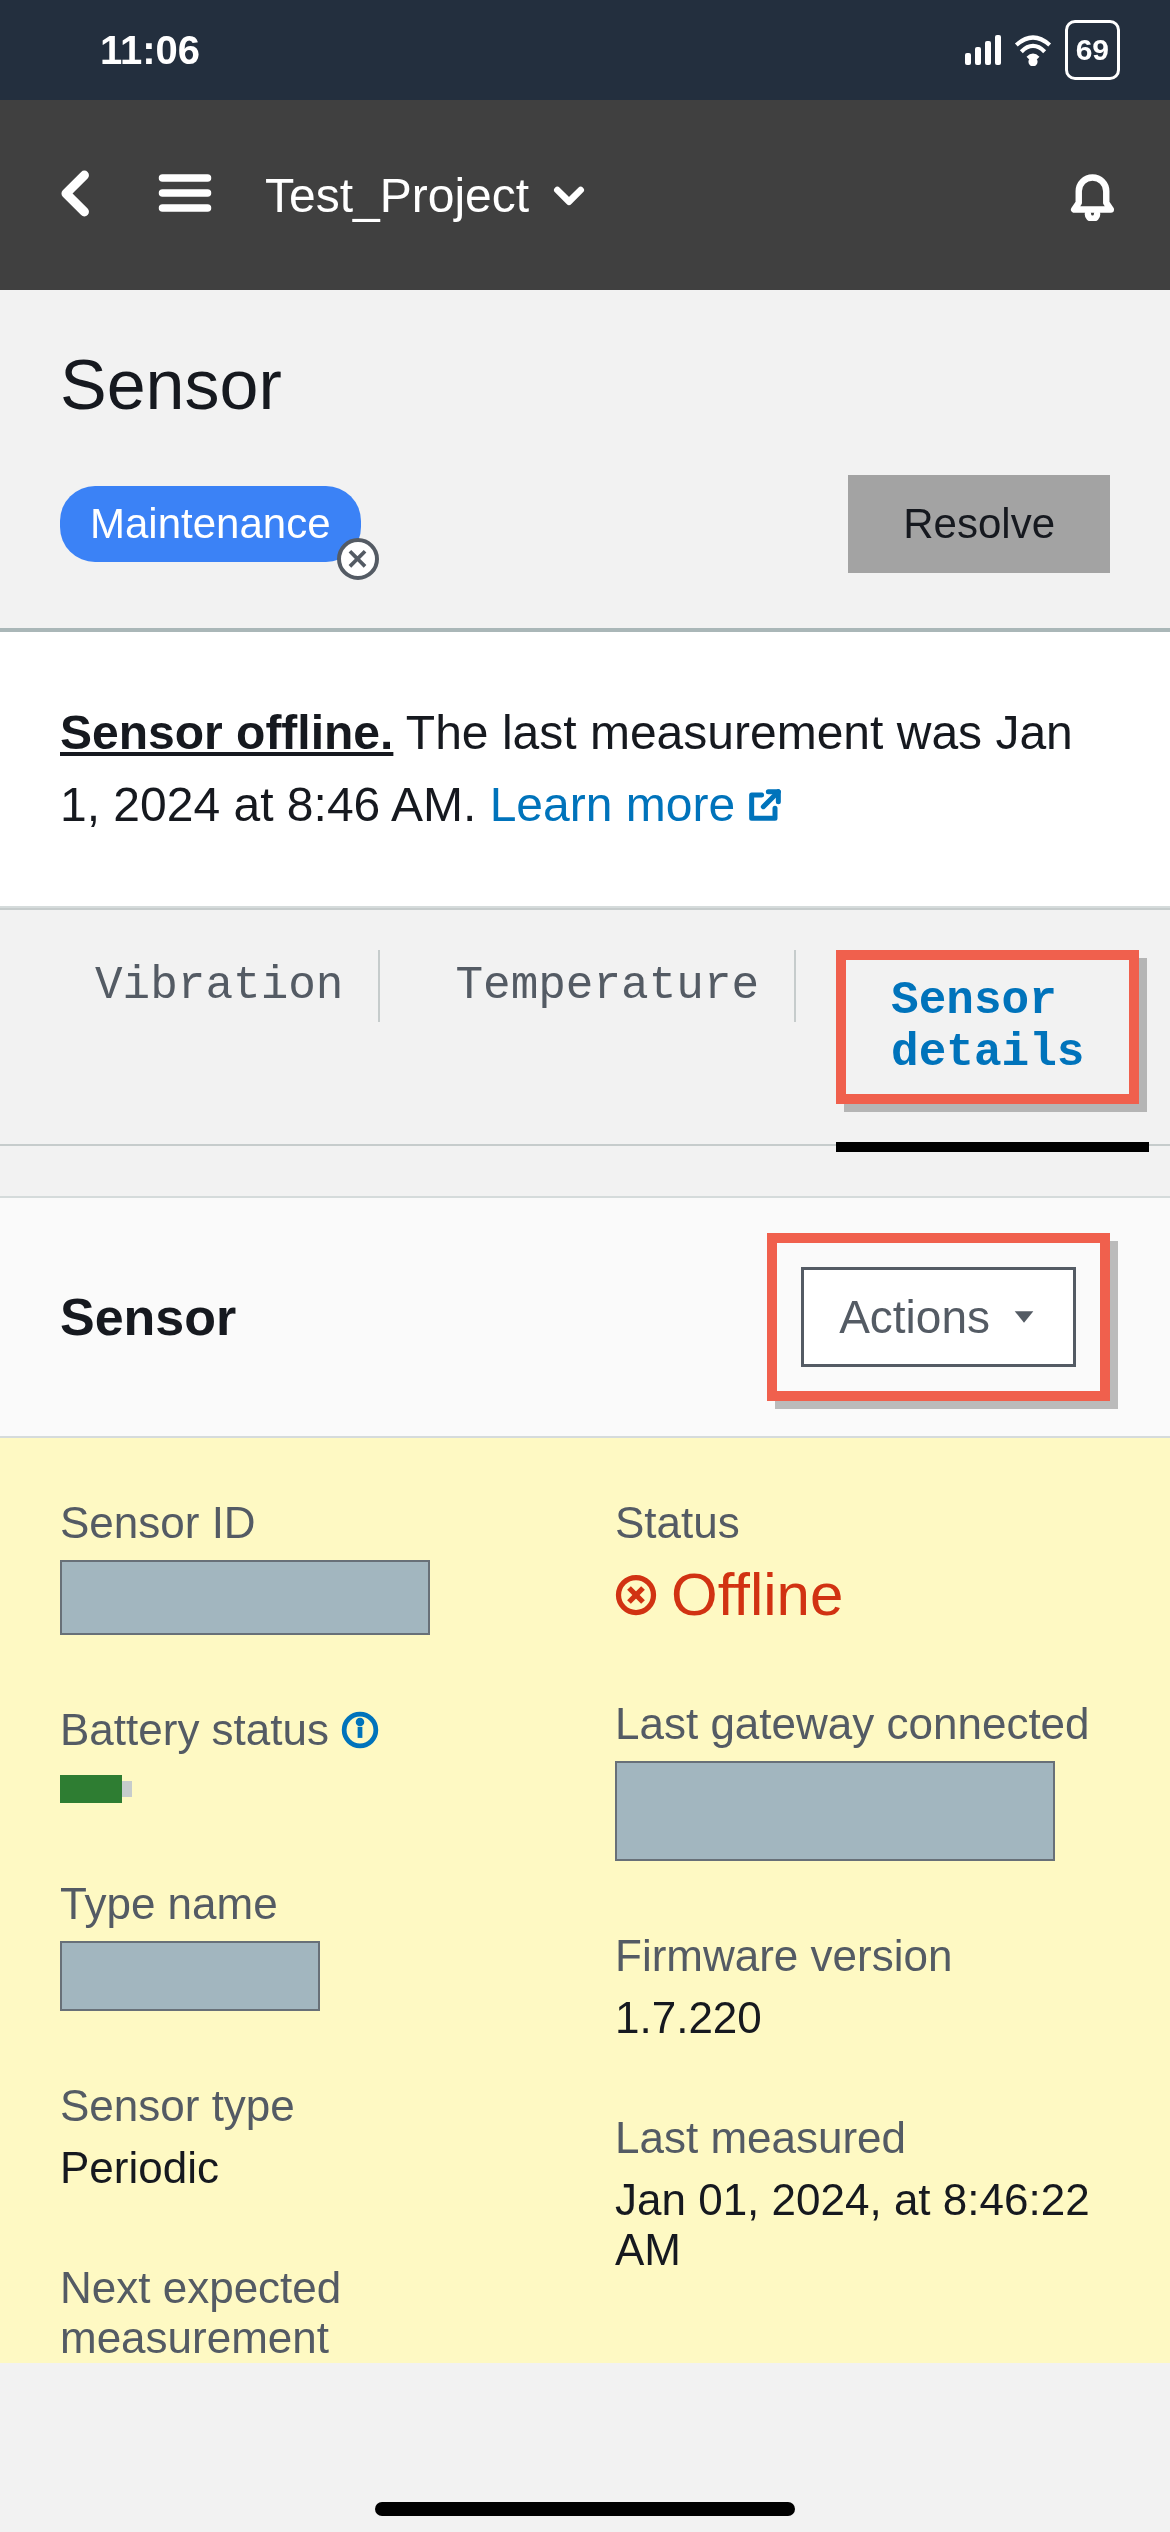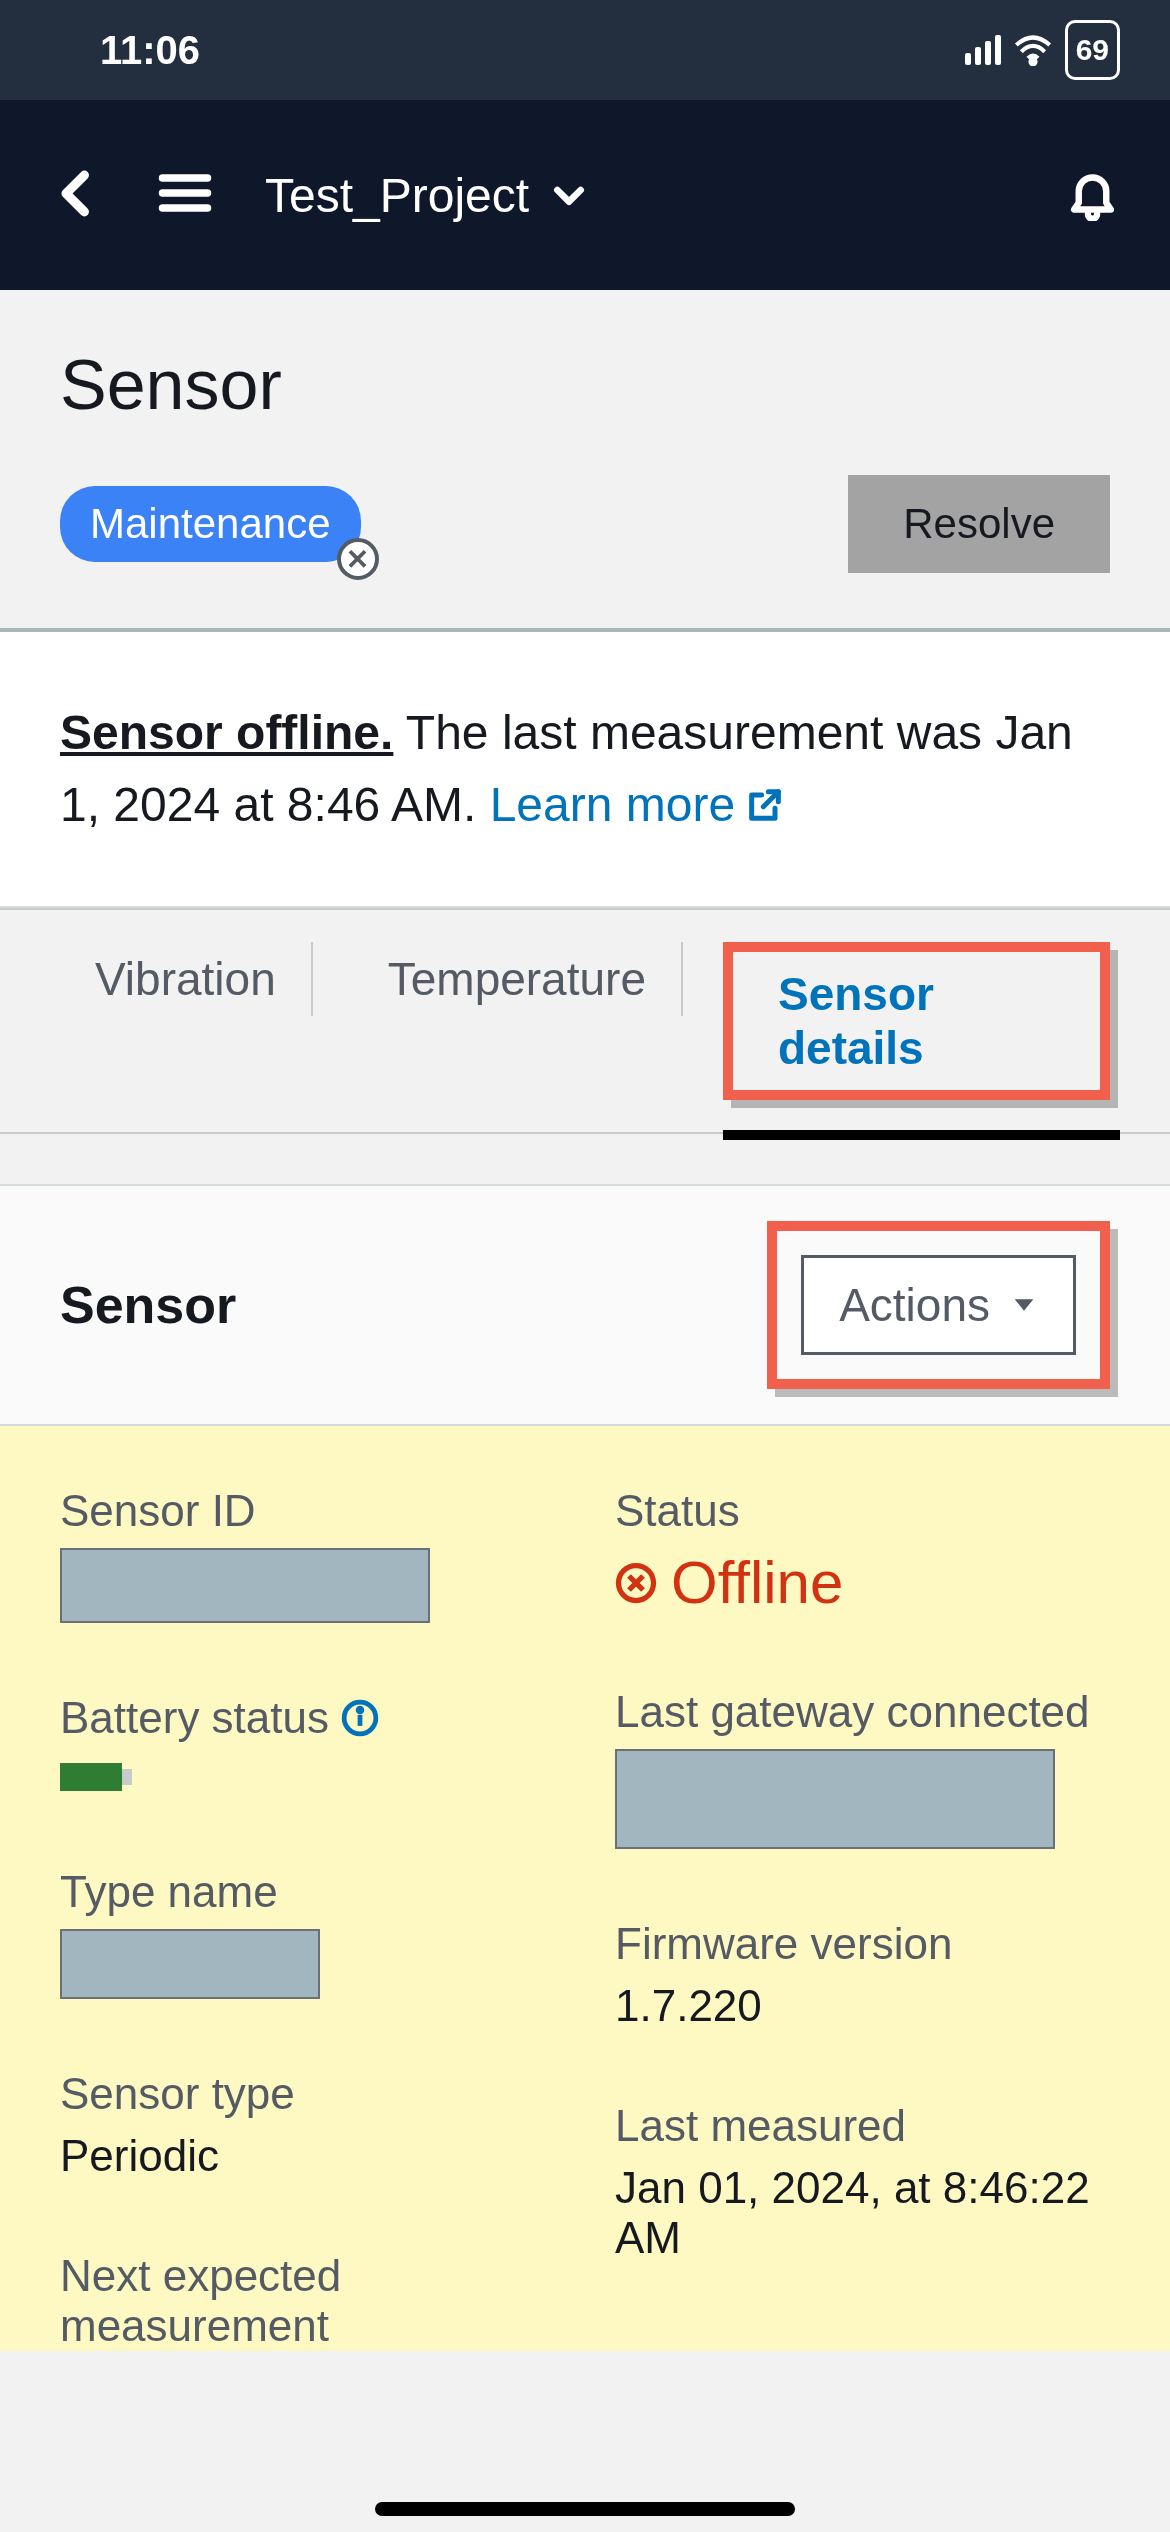--- a/index.html
+++ b/index.html
@@ -31,21 +31,21 @@
   .signal-bars span:nth-child(3){height:24px}
   .signal-bars span:nth-child(4){height:30px}
   .battery-box {
     display: flex; align-items: center; gap: 4px;
     border: 3px solid #fff; border-radius: 10px; padding: 10px 8px;
     font-size: 30px; font-weight: 700;
   }
 
   
   .app-header {
-    background: #0f172a;
+    background: #404040;
     color: #fff;
     height: 190px;
     display: flex;
     align-items: center;
     padding: 0 50px;
     gap: 50px;
   }
   .back-btn, .menu-btn, .bell-btn { cursor: pointer; }
   .back-btn svg, .bell-btn svg { width: 55px; height: 55px; }
   .menu-btn svg { width: 60px; height: 60px; }
@@ -92,21 +92,21 @@
   .alert-link svg { width: 40px; height: 40px; }
 
   
   .tab-bar {
     background: #f2f2f2;
     border-top: 2px solid #c6cccc;
     border-bottom: 2px solid #c6cccc;
     display: flex;
     padding: 0 40px;
   }
-  .tab-wrap { padding: 32px 20px; position: relative; }
+  .tab-wrap { padding: 40px 20px; position: relative; font-family: Liberation Mono, monospace; }
   .tab-item {
     font-size: 46px; color: #545b64; padding: 10px 35px;
     border-right: 2px solid #c6cccc; cursor: pointer;
   }
   .tab-wrap:last-child .tab-item { border-right: none; }
   .tab-wrap.active .tab-item { color: #0073bb; font-weight: 700; }
   .tab-wrap.active::after {
     content: ''; position: absolute; left: 20px; right: 10px; bottom: -8px; height: 10px; background: #000;
   }
   .hl-box {

